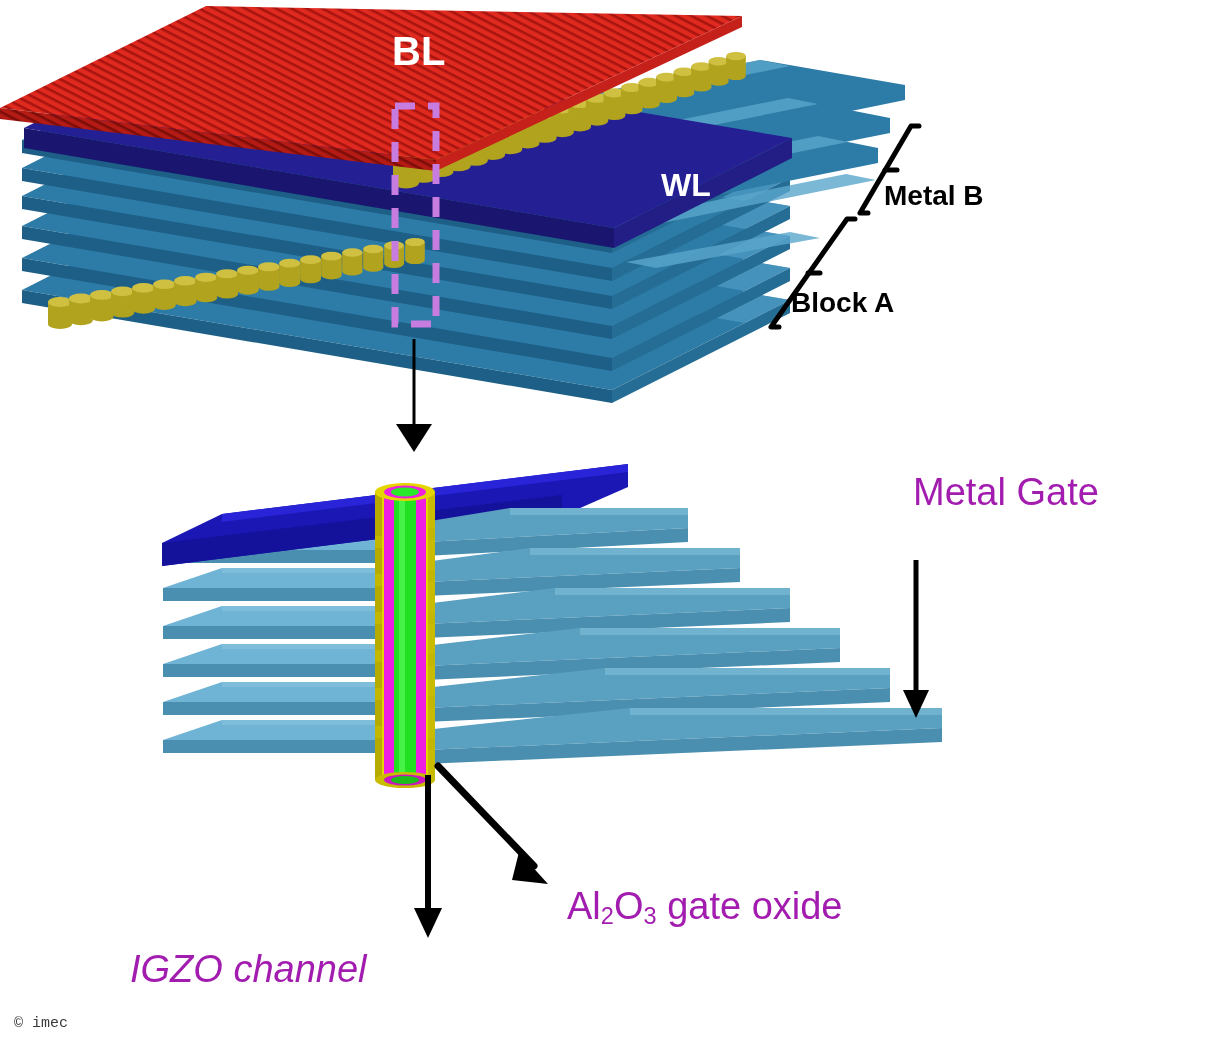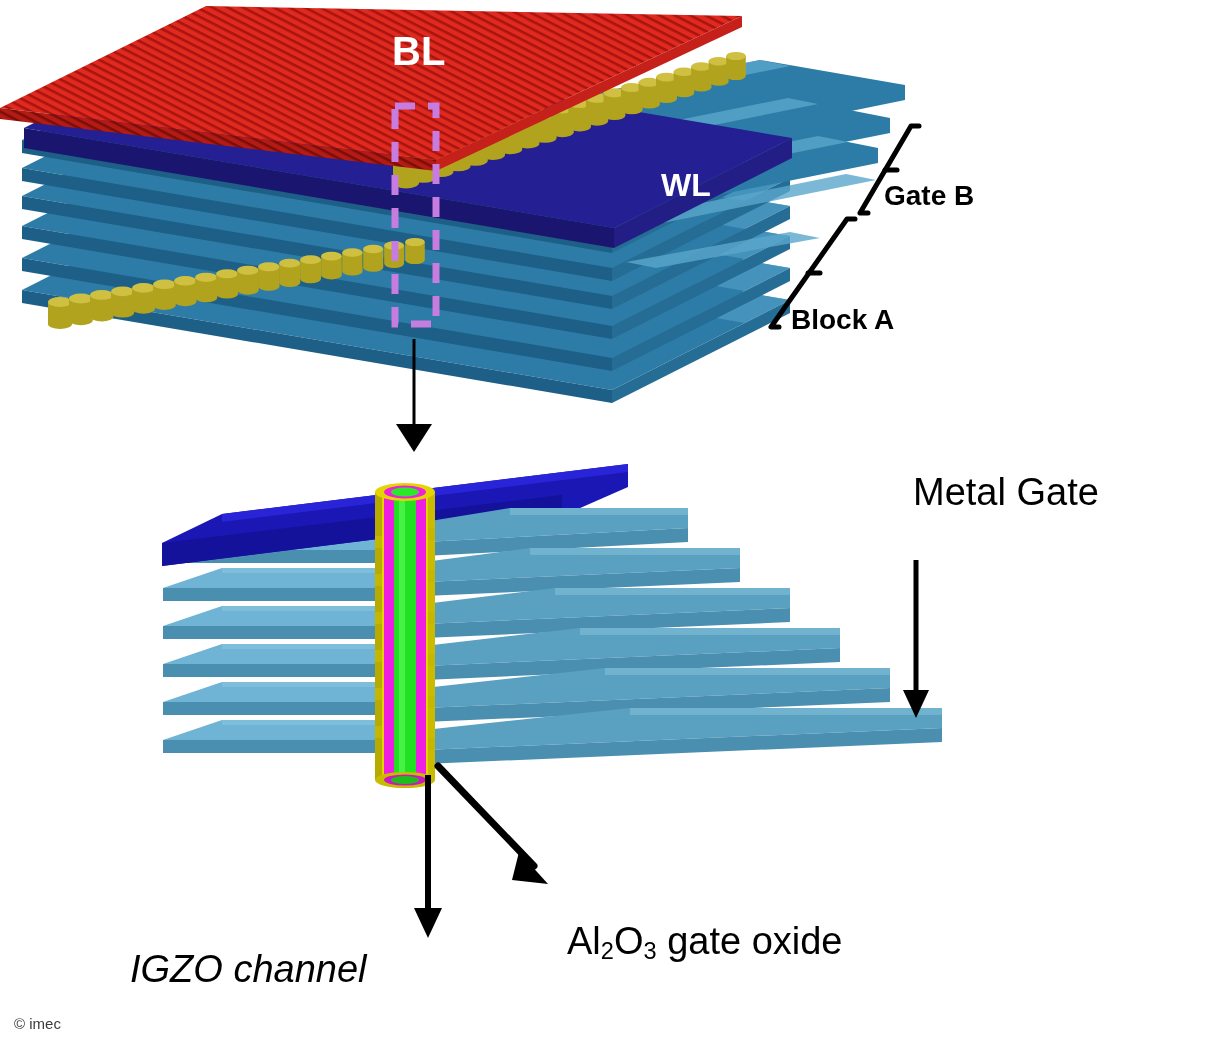--- a/index.html
+++ b/index.html
@@ -40,33 +40,33 @@
   }
   .lbl-bl { font-size: 40px; letter-spacing: 0px; }
   .lbl-wl { font-size: 32px; letter-spacing: 0px; }
   .lbl-block {
     color: #000000;
     font-weight: bold;
     font-size: 28px;
     font-family: "Liberation Sans", sans-serif;
   }
   .lbl-plain {
-    color: #000000;
+    color: #a21caf;
     font-weight: normal;
     font-size: 38px;
     font-family: "Liberation Sans", sans-serif;
   }
   .lbl-plain sub {
     font-size: 0.62em;
     vertical-align: -0.22em;
   }
   .lbl-copy {
     color: #3b3b3b;
     font-size: 15px;
-    font-family: Liberation Sans, sans-serif;
+    font-family: Liberation Mono, monospace;
   }
 </style>
 </head>
 <body>
 
 <div id="stage">
 
   <svg class="scene" viewBox="0 0 1208 1044">
     <defs>
       <pattern id="blStripes" width="7" height="7" patternUnits="userSpaceOnUse" patternTransform="rotate(27)">
@@ -447,27 +447,27 @@
       <line x1="438" y1="766" x2="534" y2="866" stroke="#000" stroke-width="7" stroke-linecap="round"></line>
       <polygon points="519,852 548,884 512,880" fill="#000"></polygon>
     </g>
 
   </svg>
 
   <div class="lbl lbl-bl" style="left:392px; top:31px;">BL</div>
 
   <div class="lbl lbl-wl" style="left:661px; top:169px;">WL</div>
 
-  <div class="lbl lbl-block" style="left:884px; top:182px;">Gate B</div>
-
-  <div class="lbl lbl-block" style="left:791px; top:289px;margin-top:17px;">Block A</div>
+  <div class="lbl lbl-block" style="left:884px; top:182px;">Metal B</div>
+
+  <div class="lbl lbl-block" style="left:791px; top:289px;">Block A</div>
 
   <div class="lbl lbl-plain" style="left:913px; top:473px;">Metal Gate</div>
 
-  <div class="lbl lbl-plain" style="left:567px; top:887px;margin-top:35px;">
+  <div class="lbl lbl-plain" style="left:567px; top:887px;">
     <span>Al</span><sub>2</sub><span>O</span><sub>3</sub><span> gate oxide</span>
   </div>
 
   <div class="lbl lbl-plain" style="left:130px; top:950px;font-style:italic;">IGZO channel</div>
 
   <div class="lbl lbl-copy" style="left:14px; top:1016px;">© imec</div>
 
 </div>
 
 </body></html>

